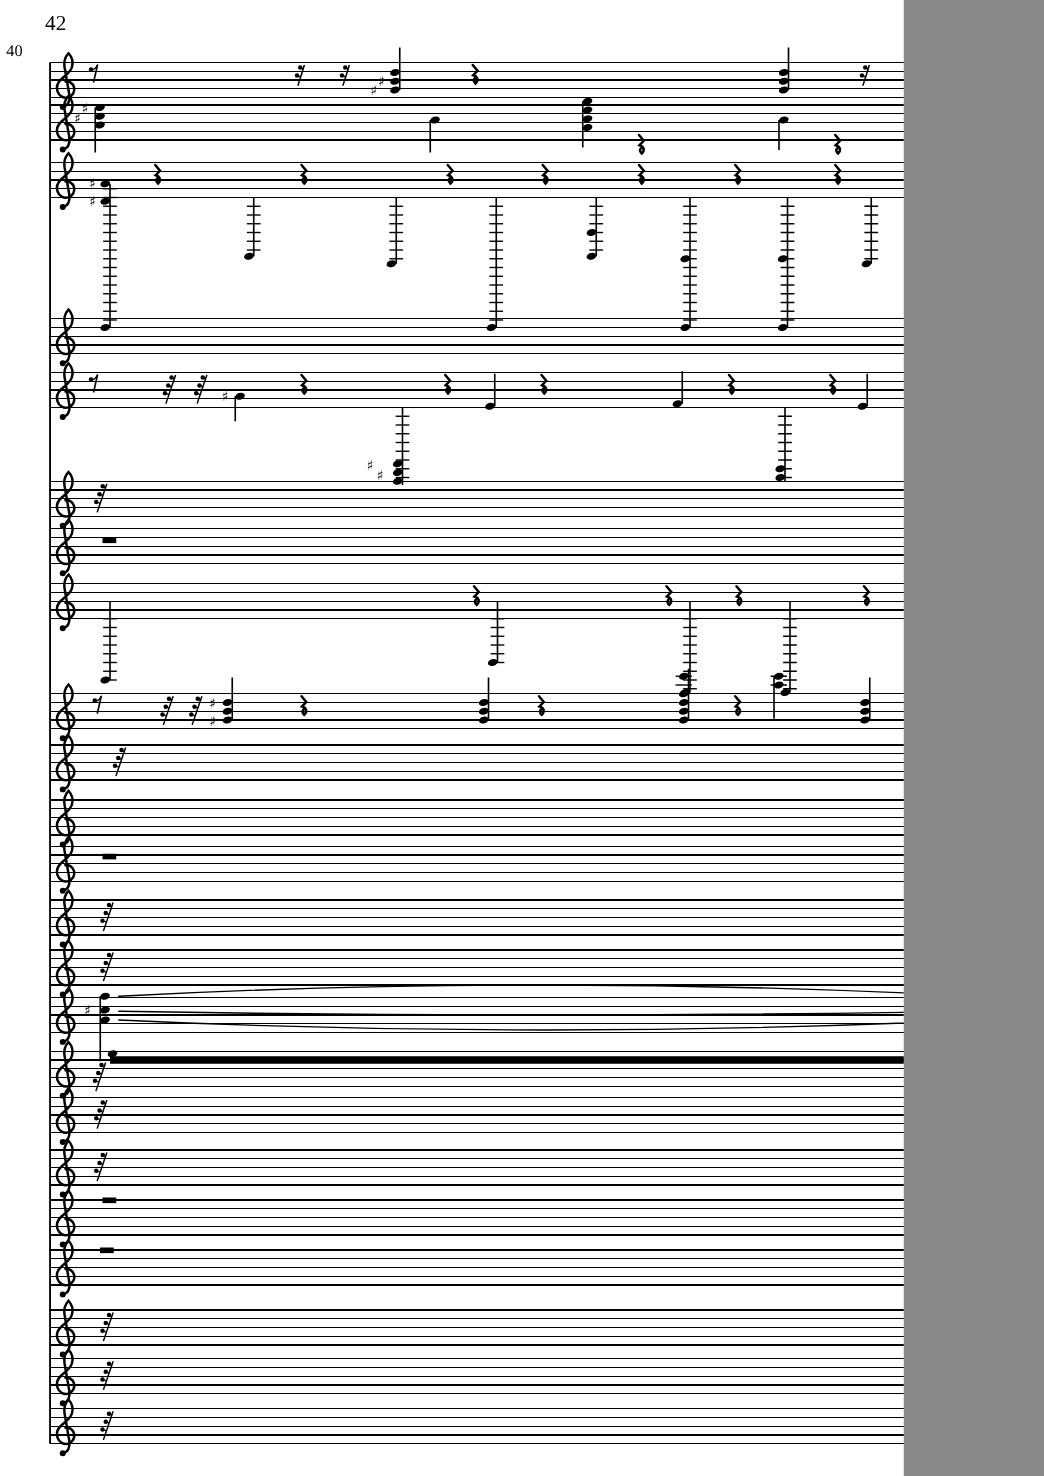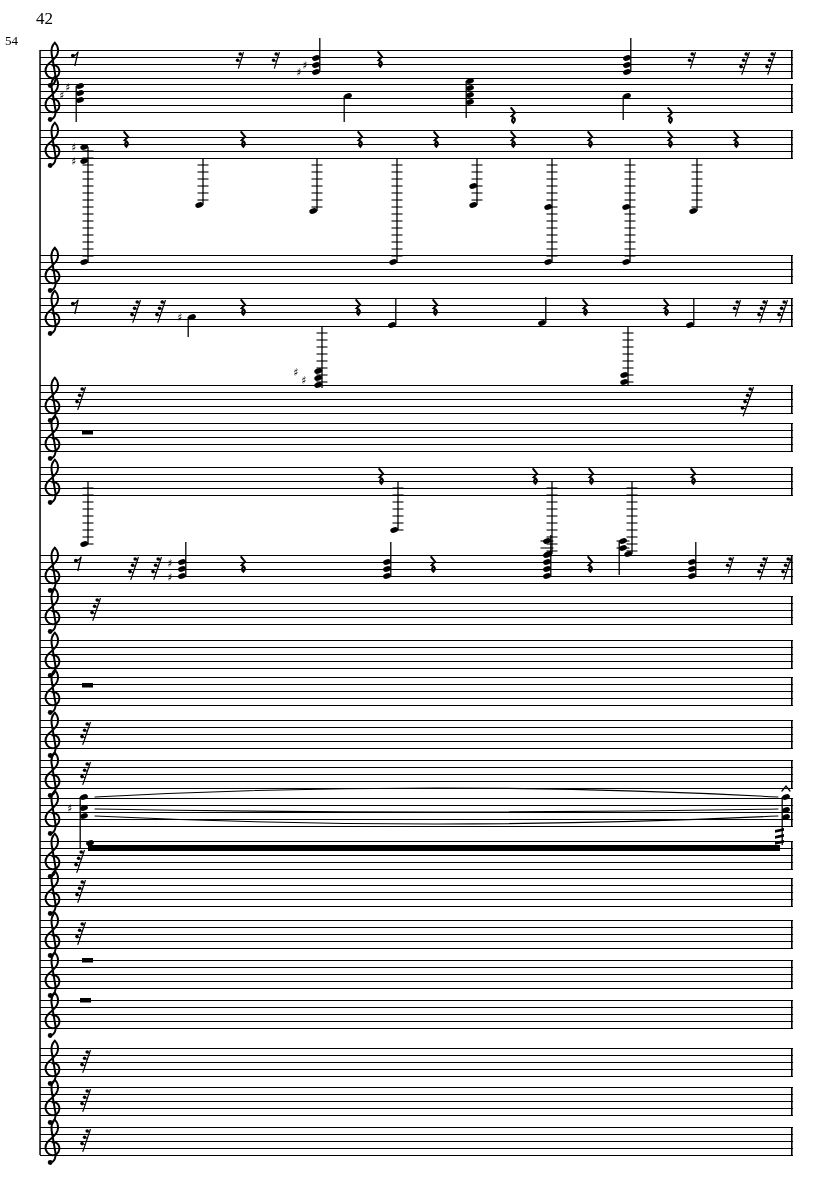--- a/index.html
+++ b/index.html
@@ -1,38 +1,38 @@
 <!DOCTYPE html>
 <html><head>
 <meta charset="utf-8">
 <style>
   html,body{margin:0;padding:0;background:#888;}
   .page{
     position:relative;
-    width:835px;height:1181px;
+    width:723px;height:1181px;
     background:#ffffff;
     overflow:hidden;
     font-family:"Liberation Serif", serif;
   }
   .pagenum{
     position:absolute;left:36px;top:9px;
     font-size:17px;color:#000;
   }
   .measurenum{
     position:absolute;left:5px;top:33px;
     font-size:13px;color:#000;
   }
   svg{position:absolute;left:0;top:0;}
 </style>
 </head>
 <body>
 
 <div class="page">
   <div class="pagenum">42</div>
-  <div class="measurenum">54</div>
+  <div class="measurenum">40</div>
   <svg id="score" width="835" height="1181" viewBox="0 0 835 1181">
       <rect x="39.3" y="50" width="1.5" height="1105" fill="#000000"></rect>
       <line x1="40" y1="50" x2="793" y2="50" stroke="#000000" stroke-width="1" shape-rendering="crispEdges"></line>
       <line x1="40" y1="57" x2="793" y2="57" stroke="#000000" stroke-width="1" shape-rendering="crispEdges"></line>
       <line x1="40" y1="64" x2="793" y2="64" stroke="#000000" stroke-width="1" shape-rendering="crispEdges"></line>
       <line x1="40" y1="71" x2="793" y2="71" stroke="#000000" stroke-width="1" shape-rendering="crispEdges"></line>
       <line x1="40" y1="78" x2="793" y2="78" stroke="#000000" stroke-width="1" shape-rendering="crispEdges"></line>
       <rect x="791" y="50" width="1.6" height="28" fill="#000000"></rect>
       <g transform="translate(44,50)">
         <path d="M 6.2,35.5 C 10.5,35 12.3,30.5 11.4,25.5 L 7.6,3.5 C 6.9,-0.8 8.2,-4.6 10.8,-7.4 C 13.6,-4.4 14.7,-0.2 13.5,3.8 C 12.2,8.1 8,10.6 5,13.4 C 1.9,16.2 0.9,19.7 2,23.1 C 3.2,26.8 7,28.9 10.6,27.9 C 14.2,26.9 16.2,23.2 15.2,19.7 C 14.3,16.4 10.9,14.3 7.5,15.2" stroke="#000000" stroke-width="2" fill="none"></path>

